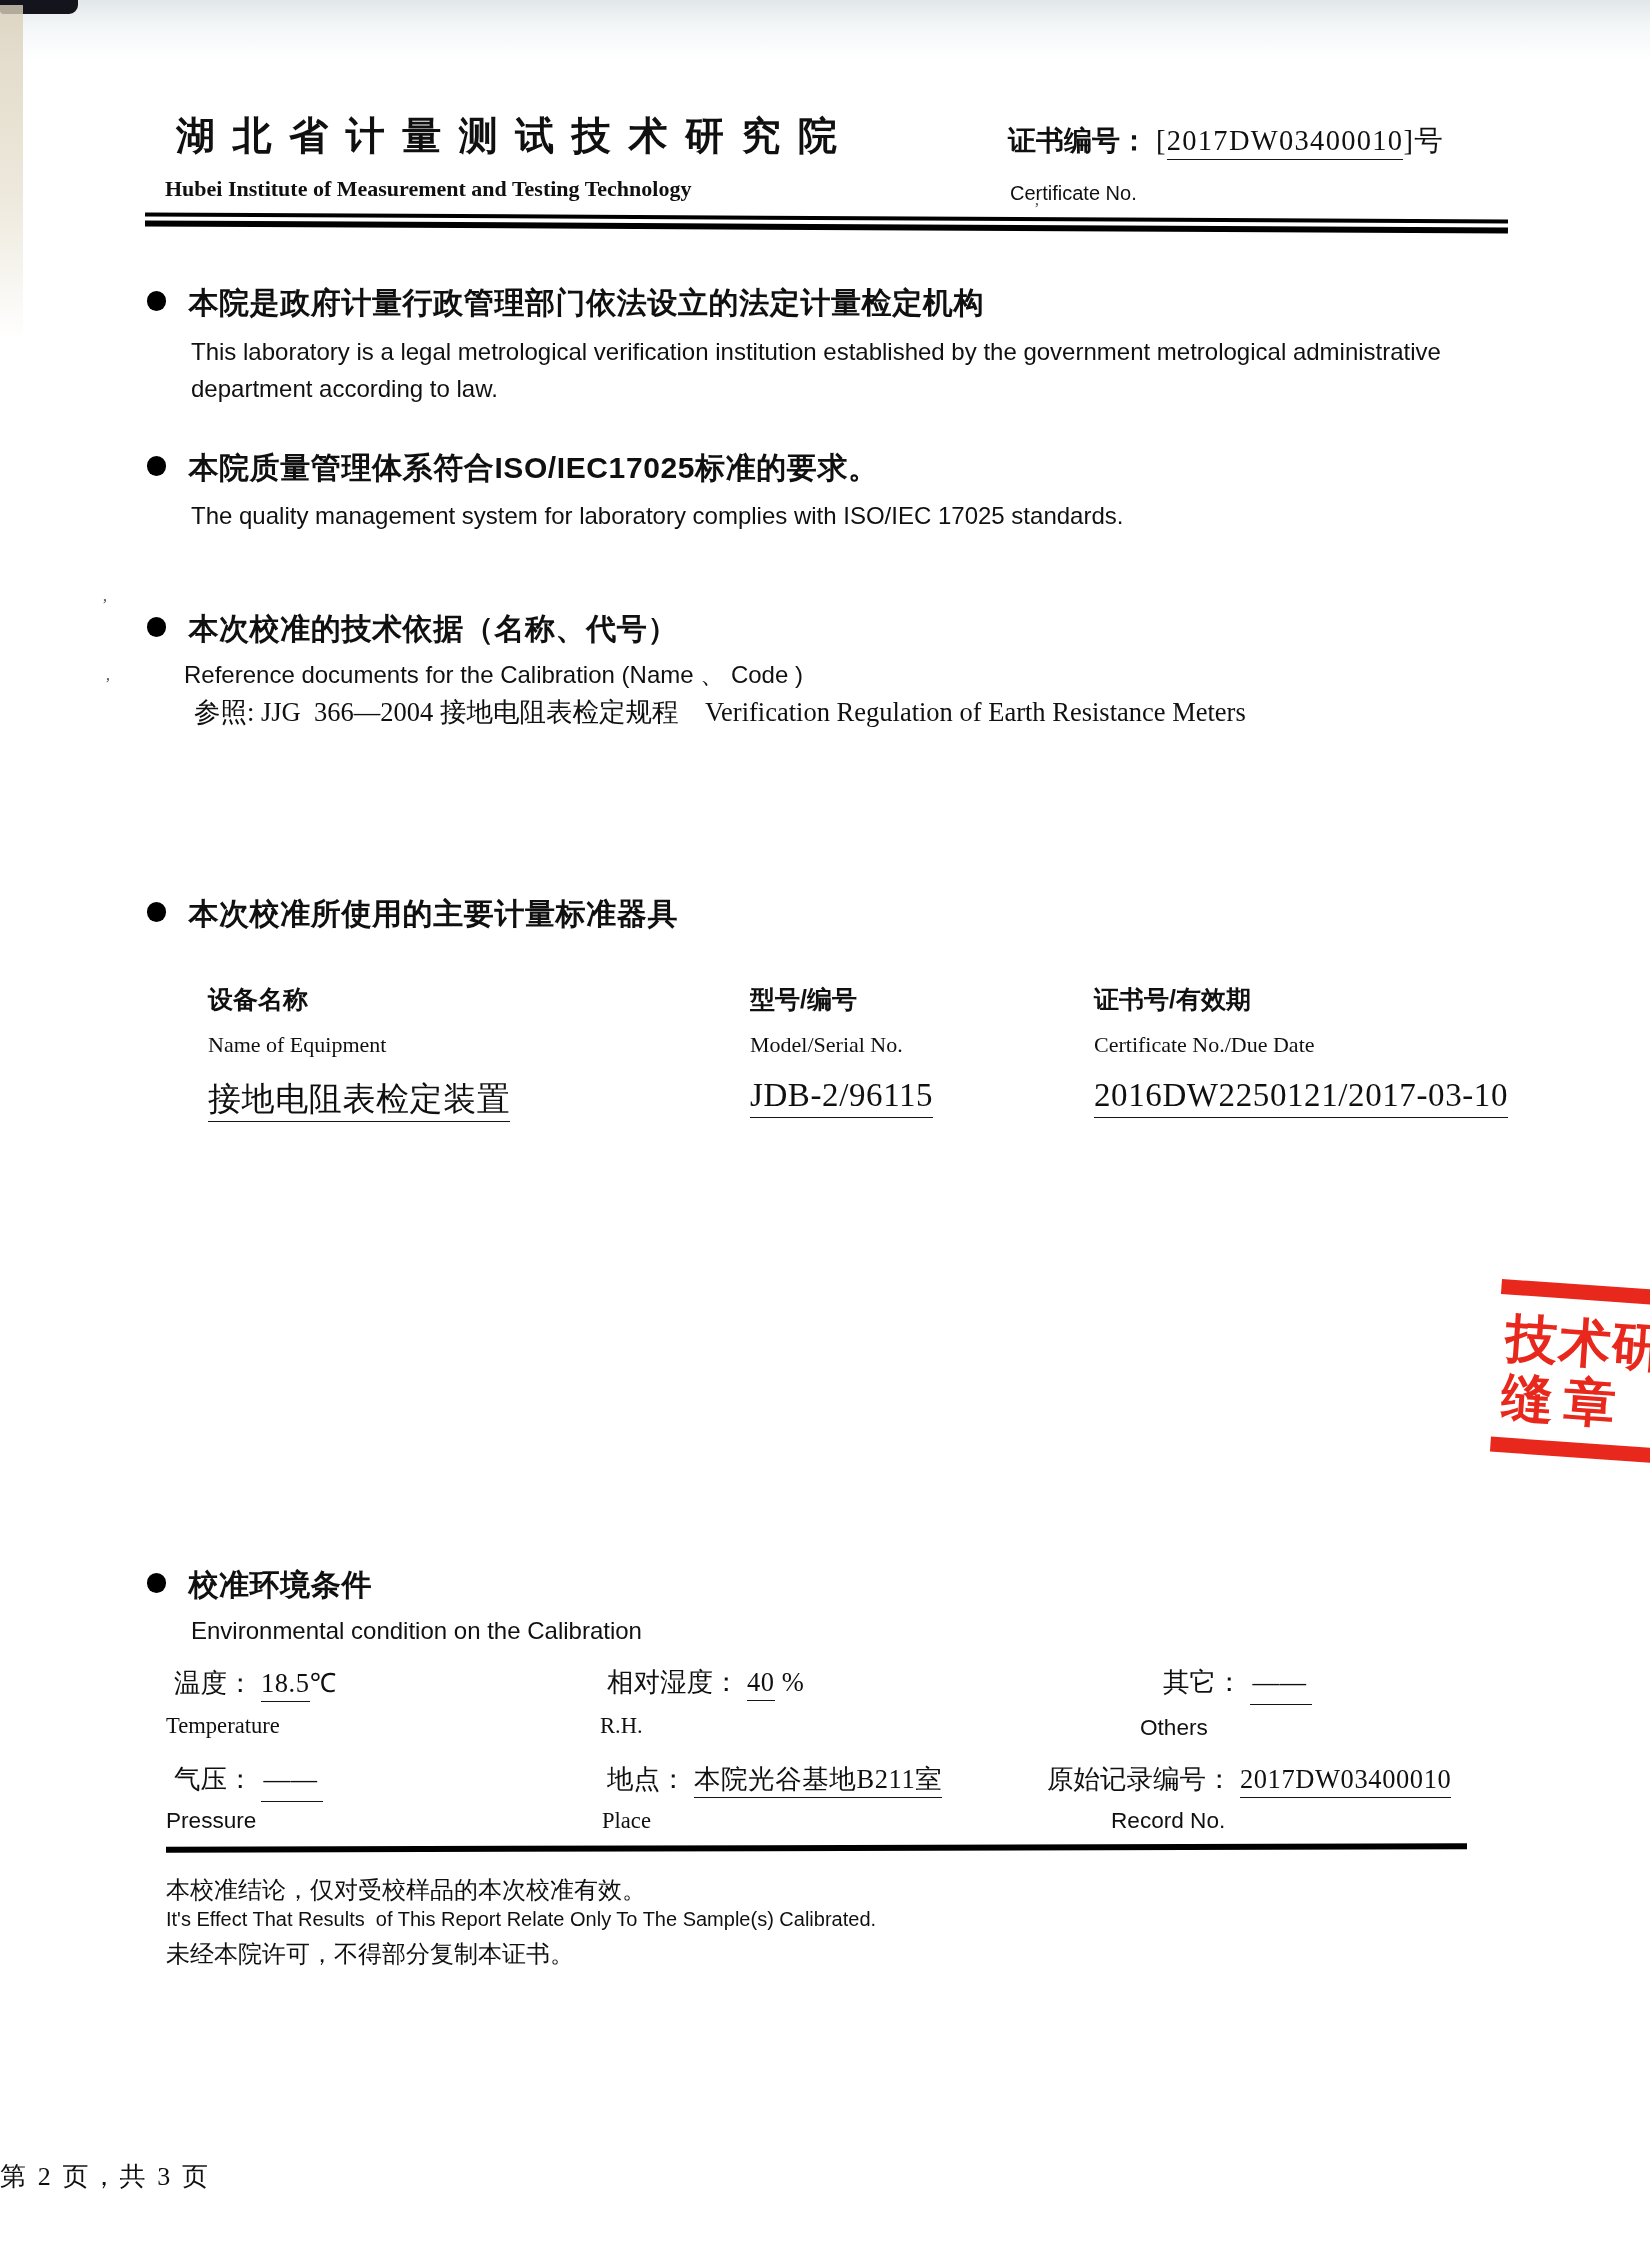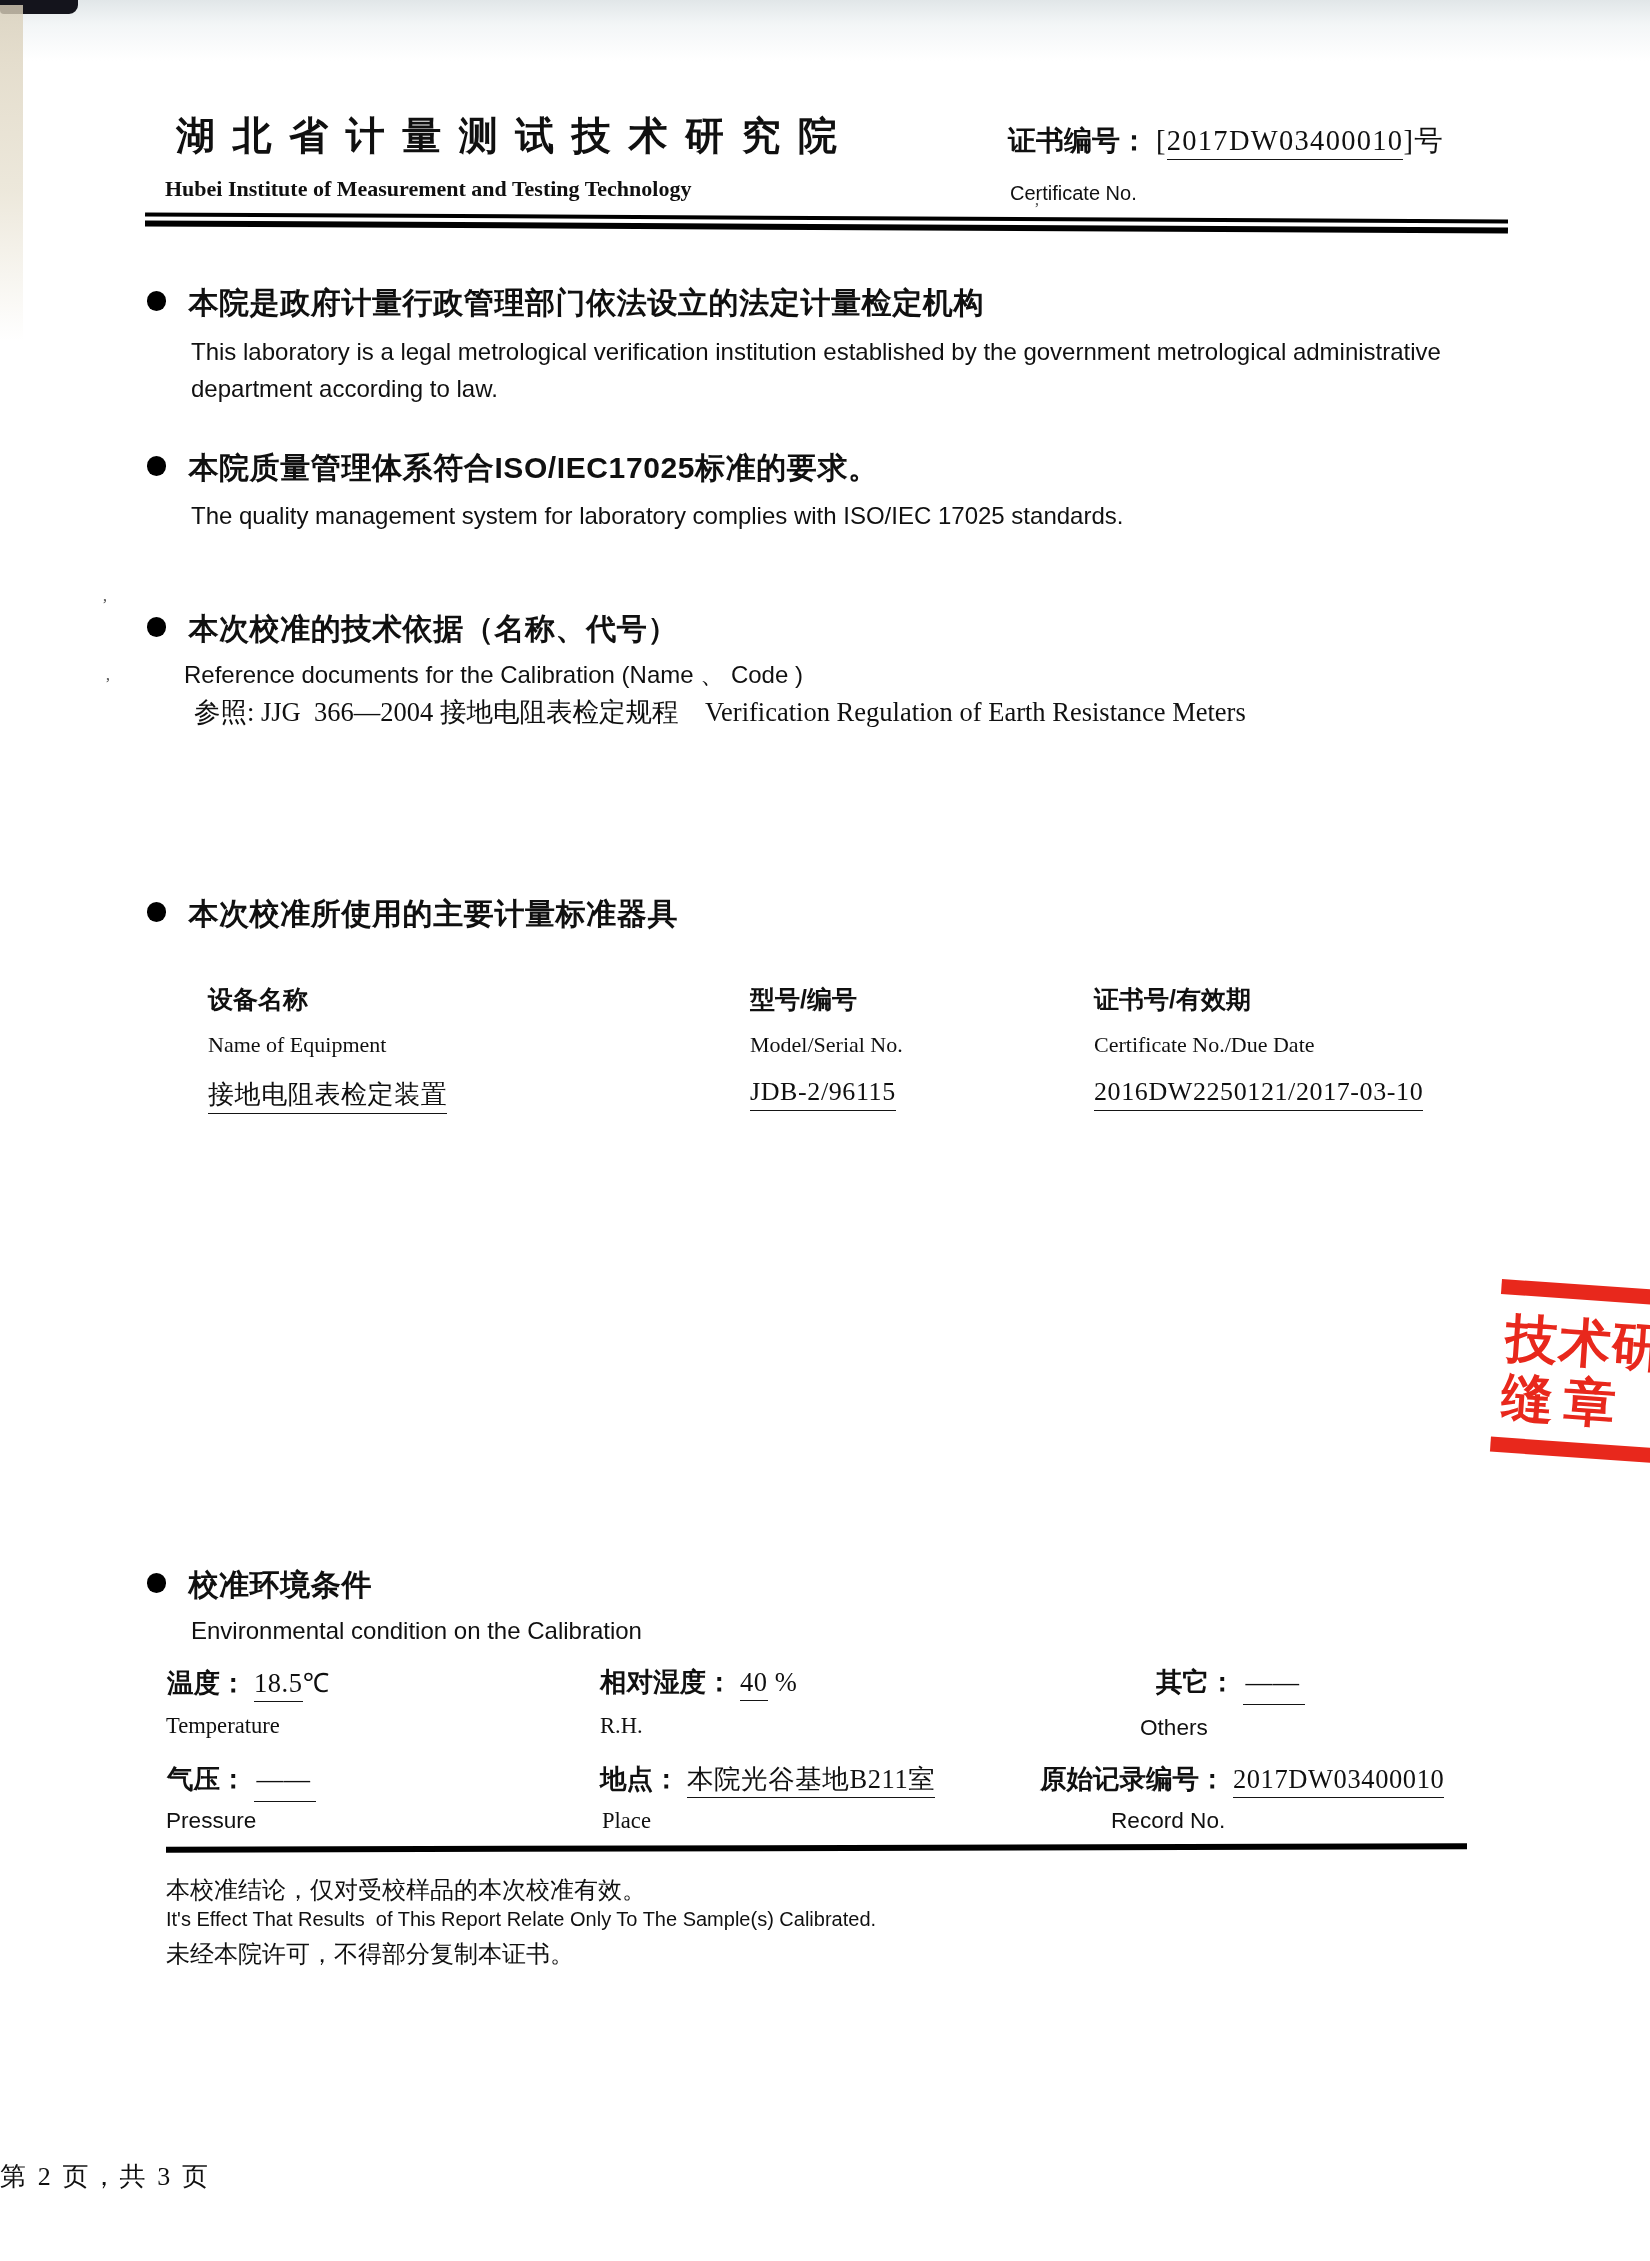--- a/index.html
+++ b/index.html
@@ -44,32 +44,32 @@
   .bullet{position:absolute;display:flex;align-items:flex-start;}
   .dot{width:19.4px;height:19.4px;border-radius:50%;background:#000;margin-top:8.4px;flex:none;}
   .bullet .txt{margin-left:22px;font-size:30px;font-weight:bold;letter-spacing:0.6px;}
   .sub-en{position:absolute;font-size:24px;line-height:1.55;}
   .ref-text{position:absolute;left:194px;top:693px;width:1300px;font-size:26.5px;line-height:1.5;}
   
   .eq-col{position:absolute;top:983px;}
   .eq-c1{left:208px;} .eq-c2{left:750px;} .eq-c3{left:1094px;}
   .eq-cn{font-size:25px;font-weight:bold;}
   .eq-en{font-size:22px;font-family:"Liberation Serif",serif;margin-top:15.5px;}
-  .eq-val{font-size:26px;font-family:"Liberation Serif",serif;margin-top:19.4px;letter-spacing:0.6px;}
+  .eq-val{font-size:33px;font-family:"Liberation Serif",serif;margin-top:19.4px;letter-spacing:0.6px;}
   .eq-val .u{padding-bottom:4.5px;}
   
   .stamp{position:absolute;left:1502px;top:1279px;width:278px;
     border-top:15.5px solid var(--red);border-bottom:15.5px solid var(--red);
     padding:15.5px 0 13px 7.8px;transform:rotate(4deg);transform-origin:left top;
     color:var(--red);font-weight:bold;}
   .stamp-row{font-size:52px;letter-spacing:1.3px;line-height:1.05;}
   .stamp-row2{letter-spacing:10.3px;margin-top:5.2px;}
   
   .env{position:absolute;font-size:26.5px;}
-  .env .lbl{font-weight:bold;}
+  .env .lbl{font-weight:normal;margin-left:7px;}
   .env .v{font-family:"Liberation Serif",serif;letter-spacing:0.6px;}
   .env-en{position:absolute;font-size:22.6px;}
   .dashu{border-bottom:1.9px solid #151515;padding:0 5.2px 6.5px 2.6px;}
   .rule-bottom{position:absolute;left:166px;top:1845px;width:1301px;height:5.8px;background:#000;transform:rotate(-.15deg);}
   
   .foot1{position:absolute;left:166px;top:1874px;font-size:24px;font-family:"Liberation Serif",serif;}
   .foot2{position:absolute;left:166px;top:1908px;font-size:20px;}
   .foot3{position:absolute;left:166px;top:1938px;font-size:24px;font-family:"Liberation Serif",serif;}
   .pageno{position:absolute;left:0;right:0;top:2159px;text-align:left;font-size:26px;
     font-family:"Liberation Serif",serif;letter-spacing:2.6px;}

